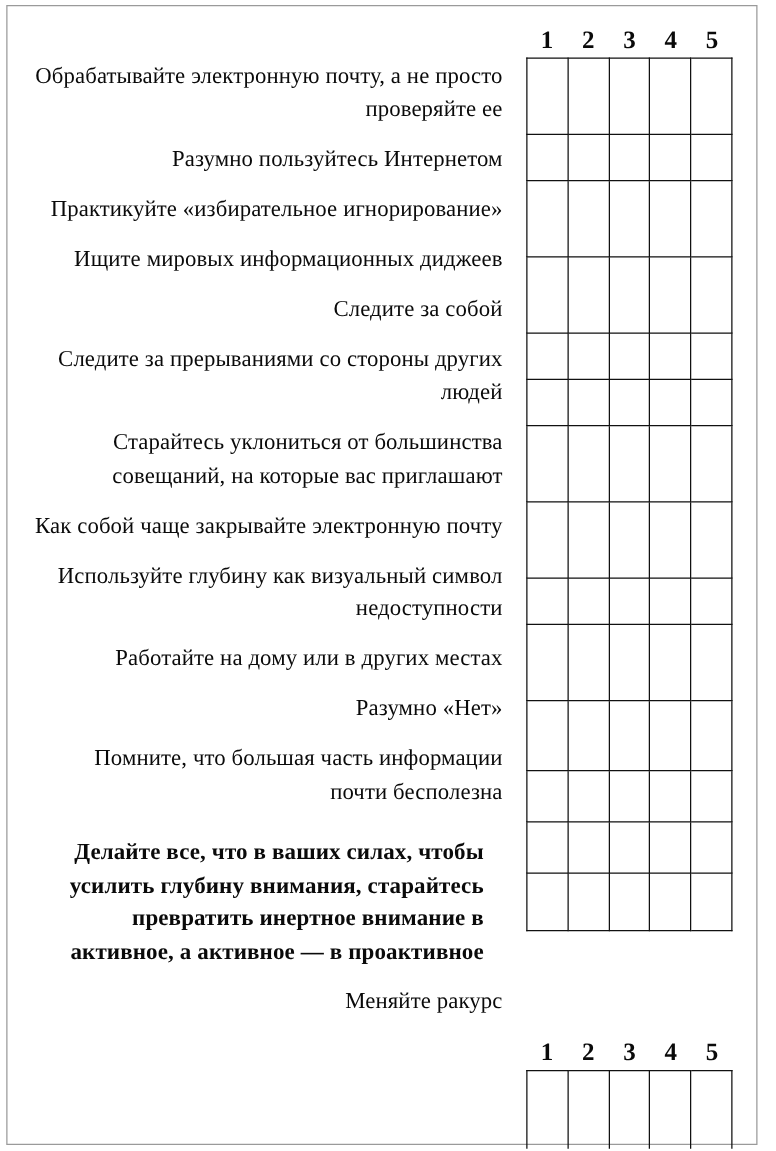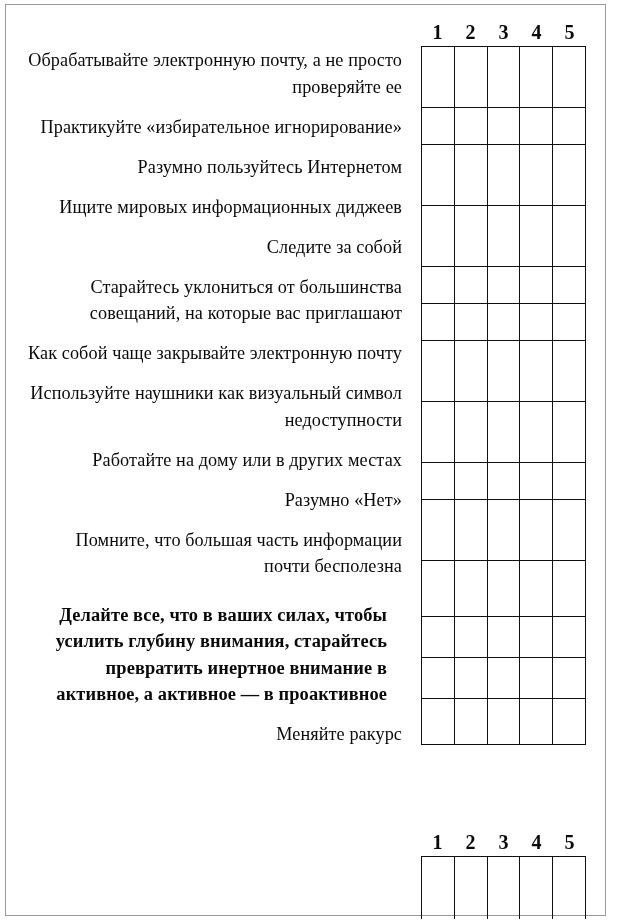--- a/index.html
+++ b/index.html
@@ -114,27 +114,28 @@
 </style>
 </head>
 <body>
 
 <div class="page">
 
   <div class="page-frame"></div>
 
   <div class="items">
     <div class="item">Обрабатывайте электронную почту, а не просто проверяйте ее</div>
+    <div class="item">Разумно пользуйтесь Интернетом</div>
     <div class="item">Практикуйте «избирательное игнорирование»</div>
-    <div class="item">Разумно пользуйтесь Интернетом</div>
     <div class="item">Ищите мировых информационных диджеев</div>
     <div class="item">Следите за собой</div>
+    <div class="item">Следите за прерываниями со стороны других людей</div>
     <div class="item">Старайтесь уклониться от большинства совещаний, на которые вас приглашают</div>
     <div class="item">Как собой чаще закрывайте электронную почту</div>
-    <div class="item">Используйте наушники как визуальный символ недоступности</div>
+    <div class="item">Используйте глубину как визуальный символ недоступности</div>
     <div class="item">Работайте на дому или в других местах</div>
     <div class="item">Разумно «Нет»</div>
     <div class="item">Помните, что большая часть информации почти бесполезна</div>
     <div class="item bold">Делайте все, что в ваших силах, чтобы усилить глубину внимания, старайтесь превратить инертное внимание в активное, а активное — в проактивное</div>
     <div class="item">Меняйте ракурс</div>
   </div>
 
   <div class="grid-block" id="main-grid">
     <div class="grid-head">
       <div class="num">1</div>

